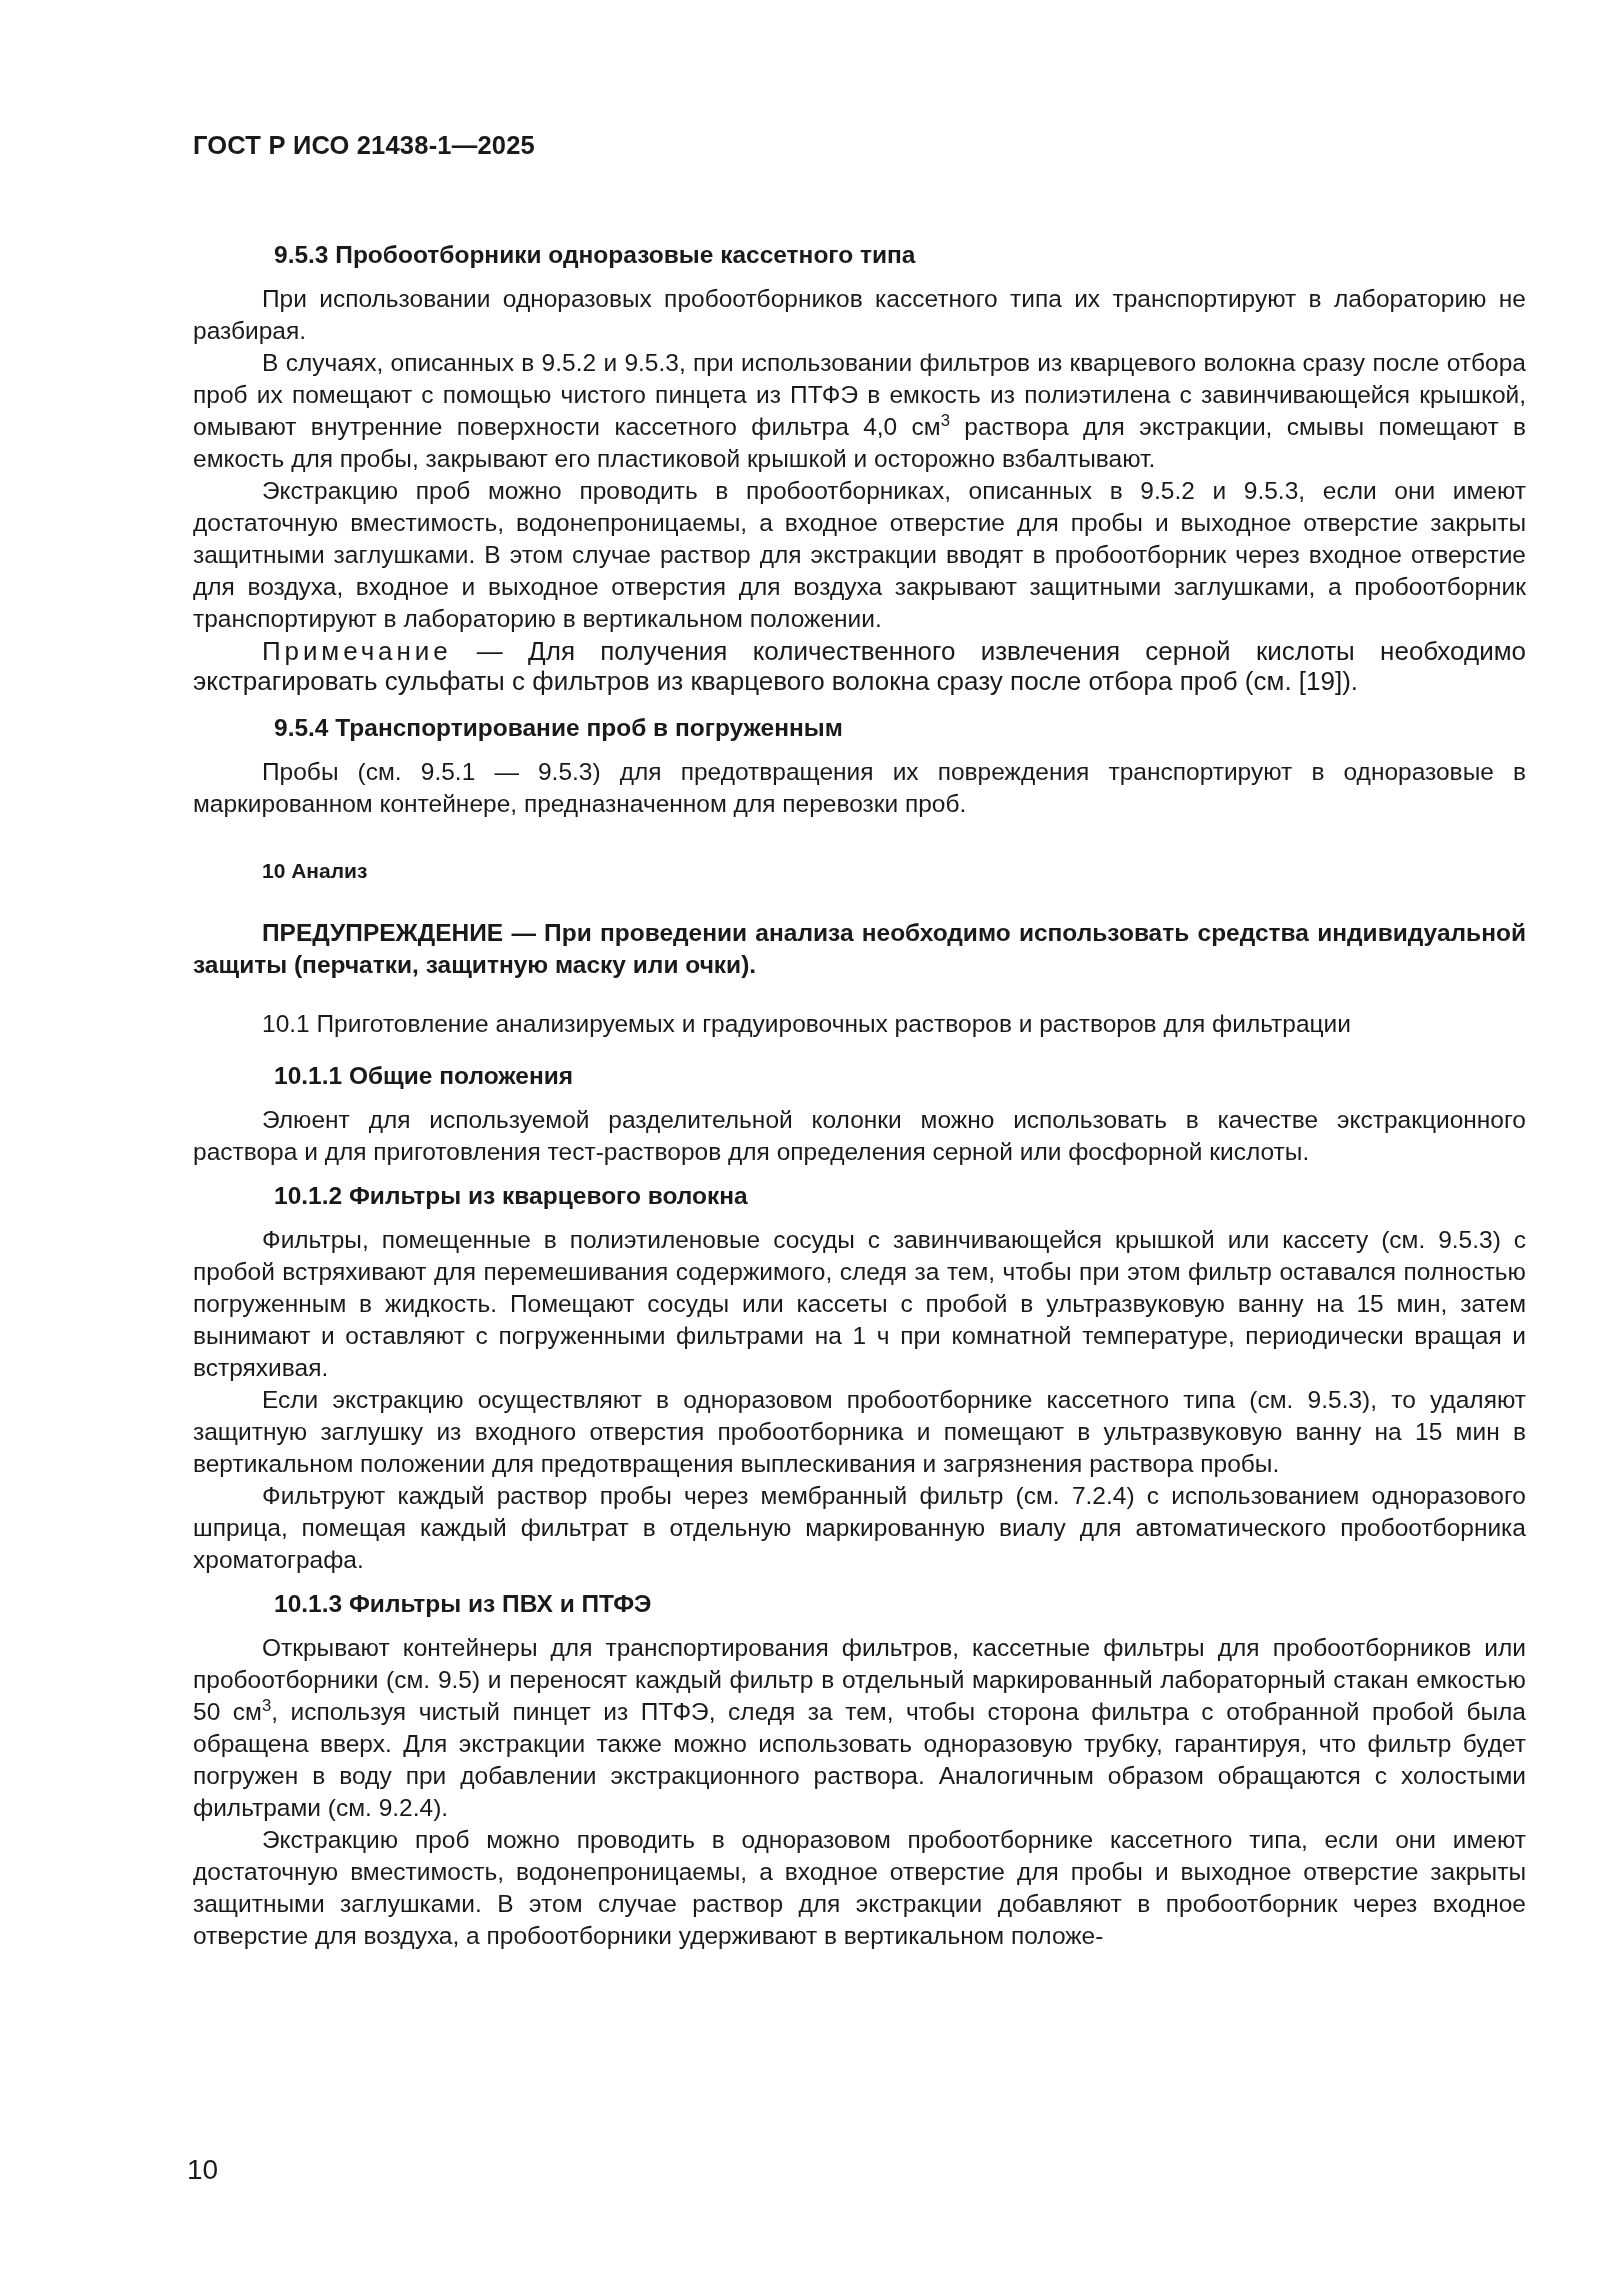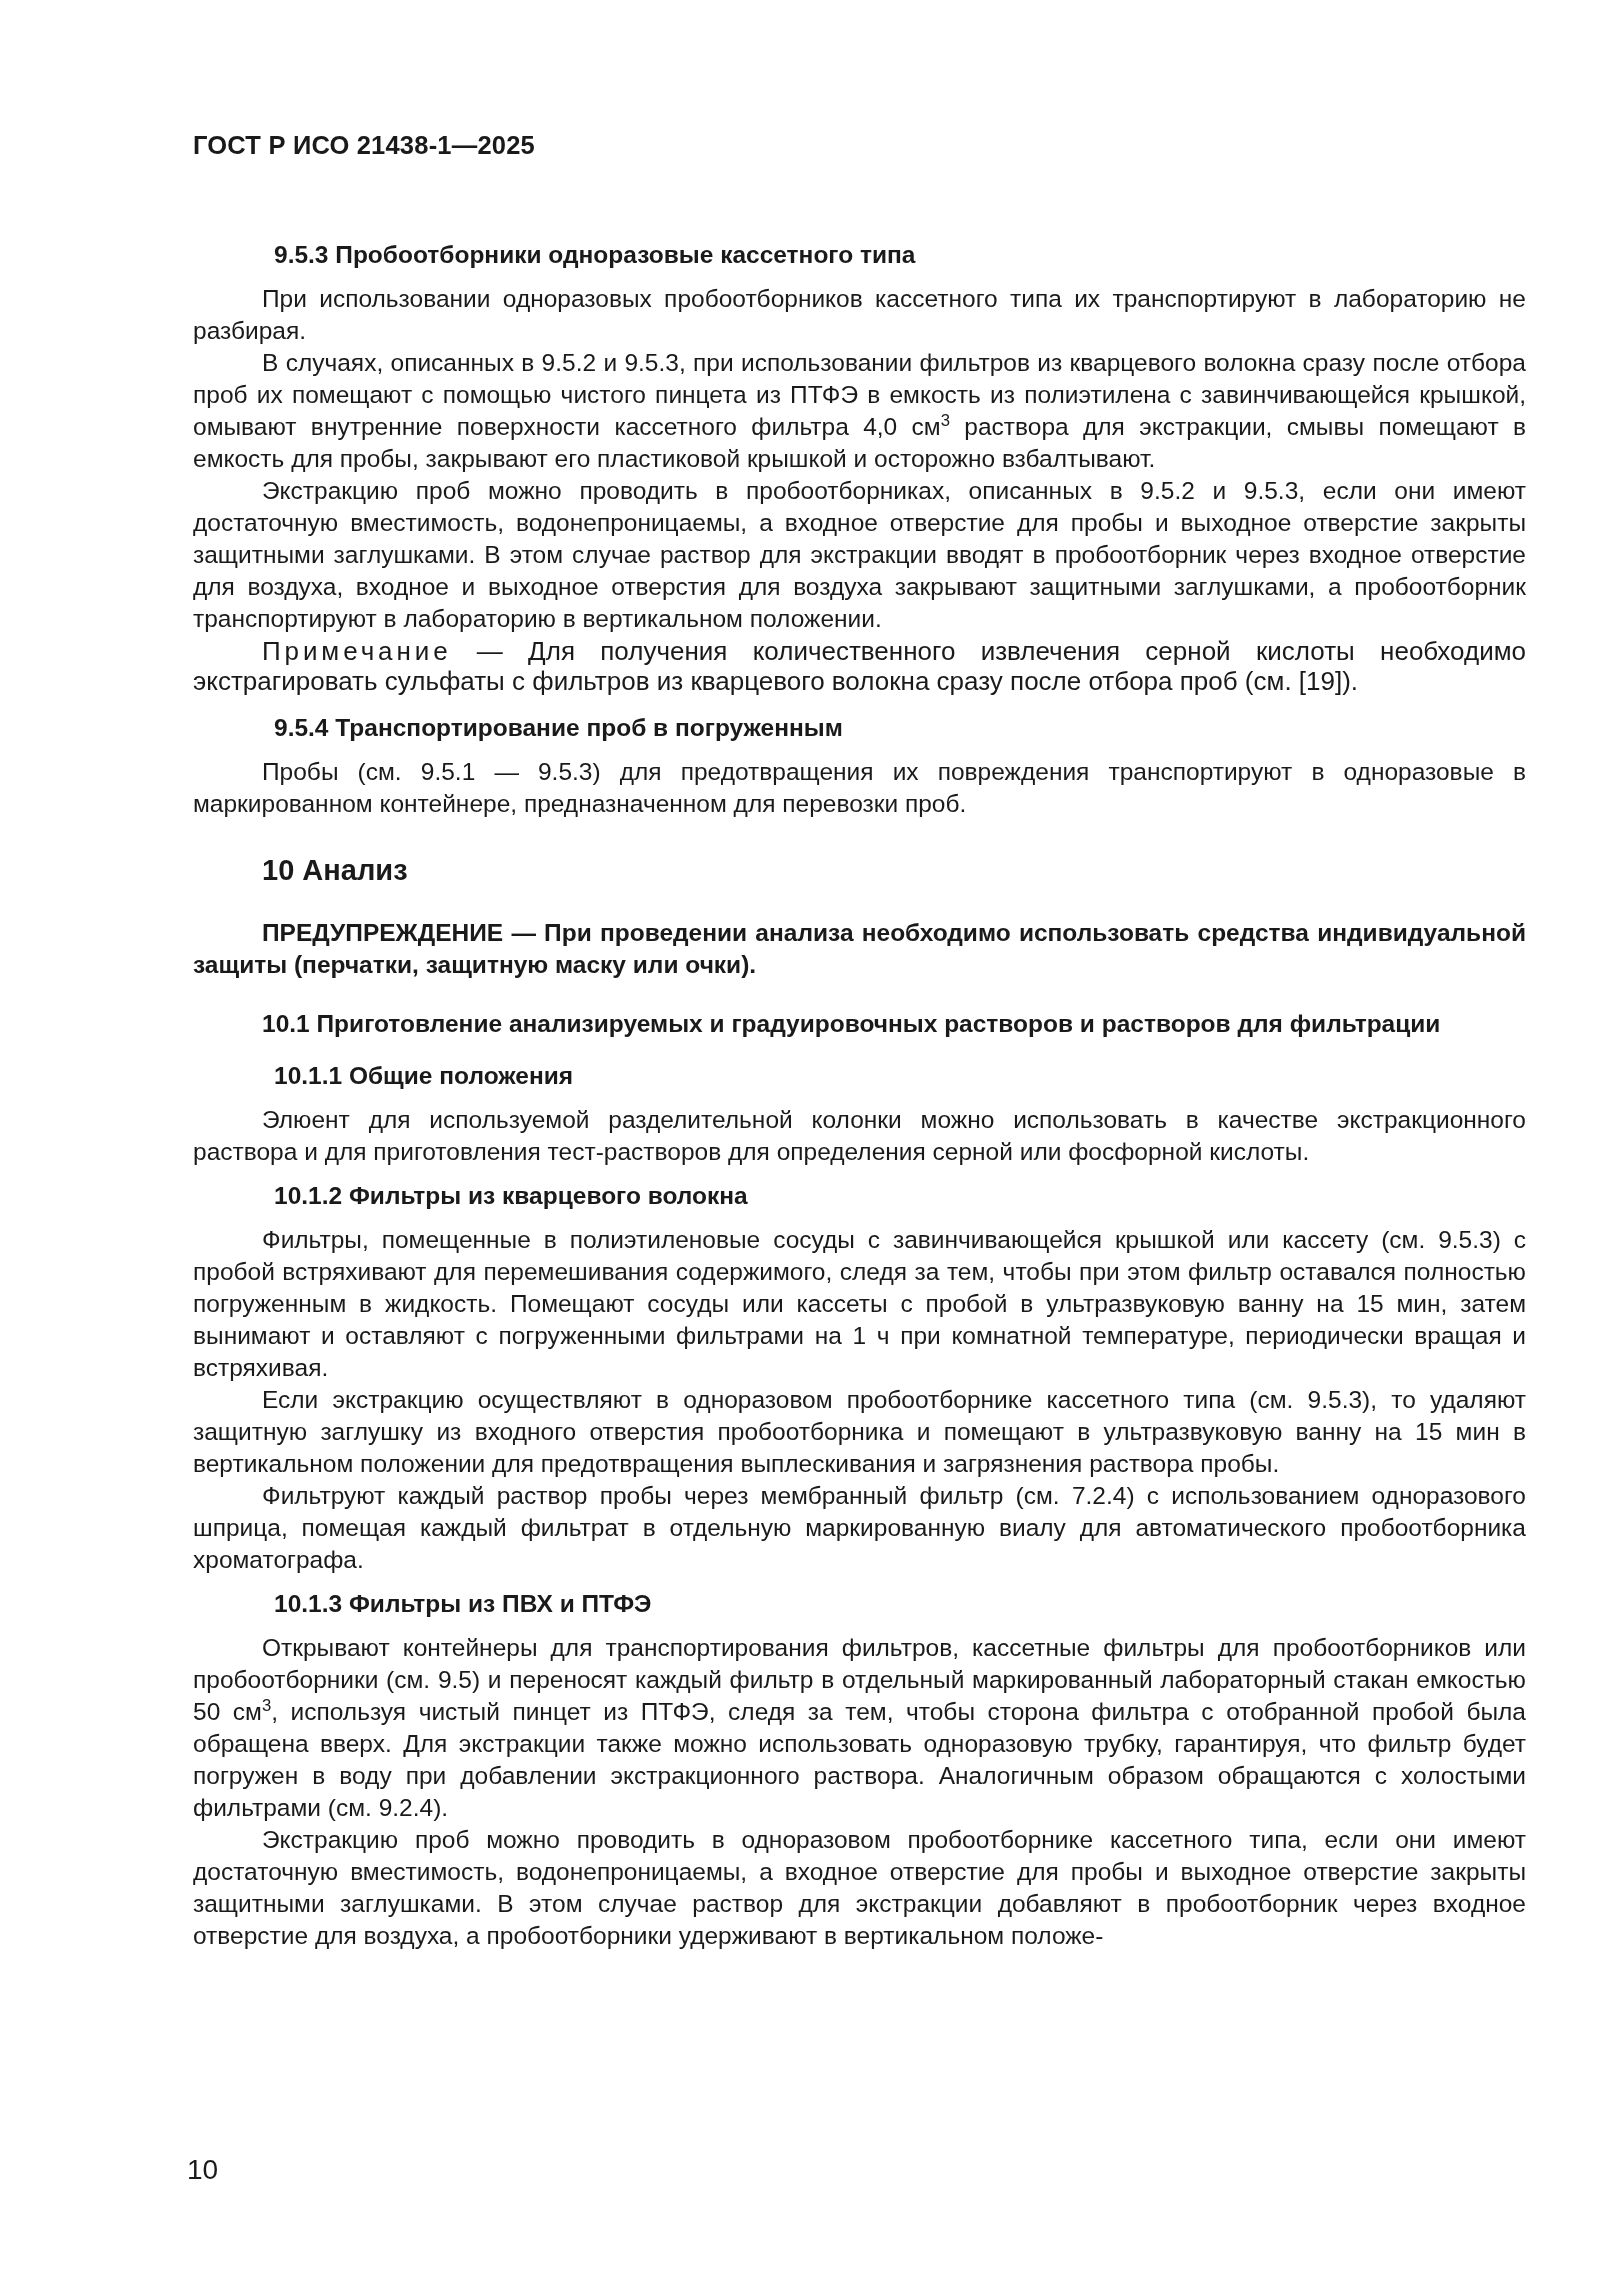--- a/index.html
+++ b/index.html
@@ -2,23 +2,23 @@
 <html><head>
 <meta charset="utf-8">
 <style>
   html, body { margin: 0; padding: 0; background: #ffffff; }
   body { width: 1621px; height: 2293px; position: relative; overflow: hidden;
          font-family: "Liberation Sans", sans-serif; color: #1a1a1a; }
   .hdr { position: absolute; left: 193px; top: 131px; font-size: 25.5px; font-weight: bold; letter-spacing: 0.2px; }
   .content { position: absolute; left: 193px; top: 227px; width: 1333px; font-size: 24.5px; line-height: 32px; }
   p { margin: 0; text-align: justify; text-indent: 69px; }
   .h3 { font-weight: bold; text-indent: 69px; margin: 12px; }
-  .h2 { font-weight: bold; font-size: 29px; margin: 31px 0 0 69px; line-height: 39px; }
+  .h2 { font-weight: bold; font-size: 21px; margin: 31px 0 0 69px; line-height: 39px; }
   .warn { font-weight: bold; text-indent: 69px; margin-top: 27.4px; text-align: justify; }
-  .h101 { font-weight: bold; margin: 27.4px 0 0 69px; text-align: left; text-indent: 0; }
+  .h101 { font-weight: normal; margin: 27.4px 0 0 69px; text-align: left; text-indent: 0; }
   .note { font-size: 26px; line-height: 30px; margin-top: 1px; text-indent: 69px; text-align: justify; }
   .note .lbl { letter-spacing: 3.9px; }
   .gap { margin-top: 15.7px; }
   .gap2 { margin-top: 19.6px; }
   sup { font-size: 16.7px; line-height: 0; vertical-align: 8.8px; }
   .pnum { position: absolute; left: 187px; top: 2154px; font-size: 28px; }
 </style>
 </head>
 <body>
 

